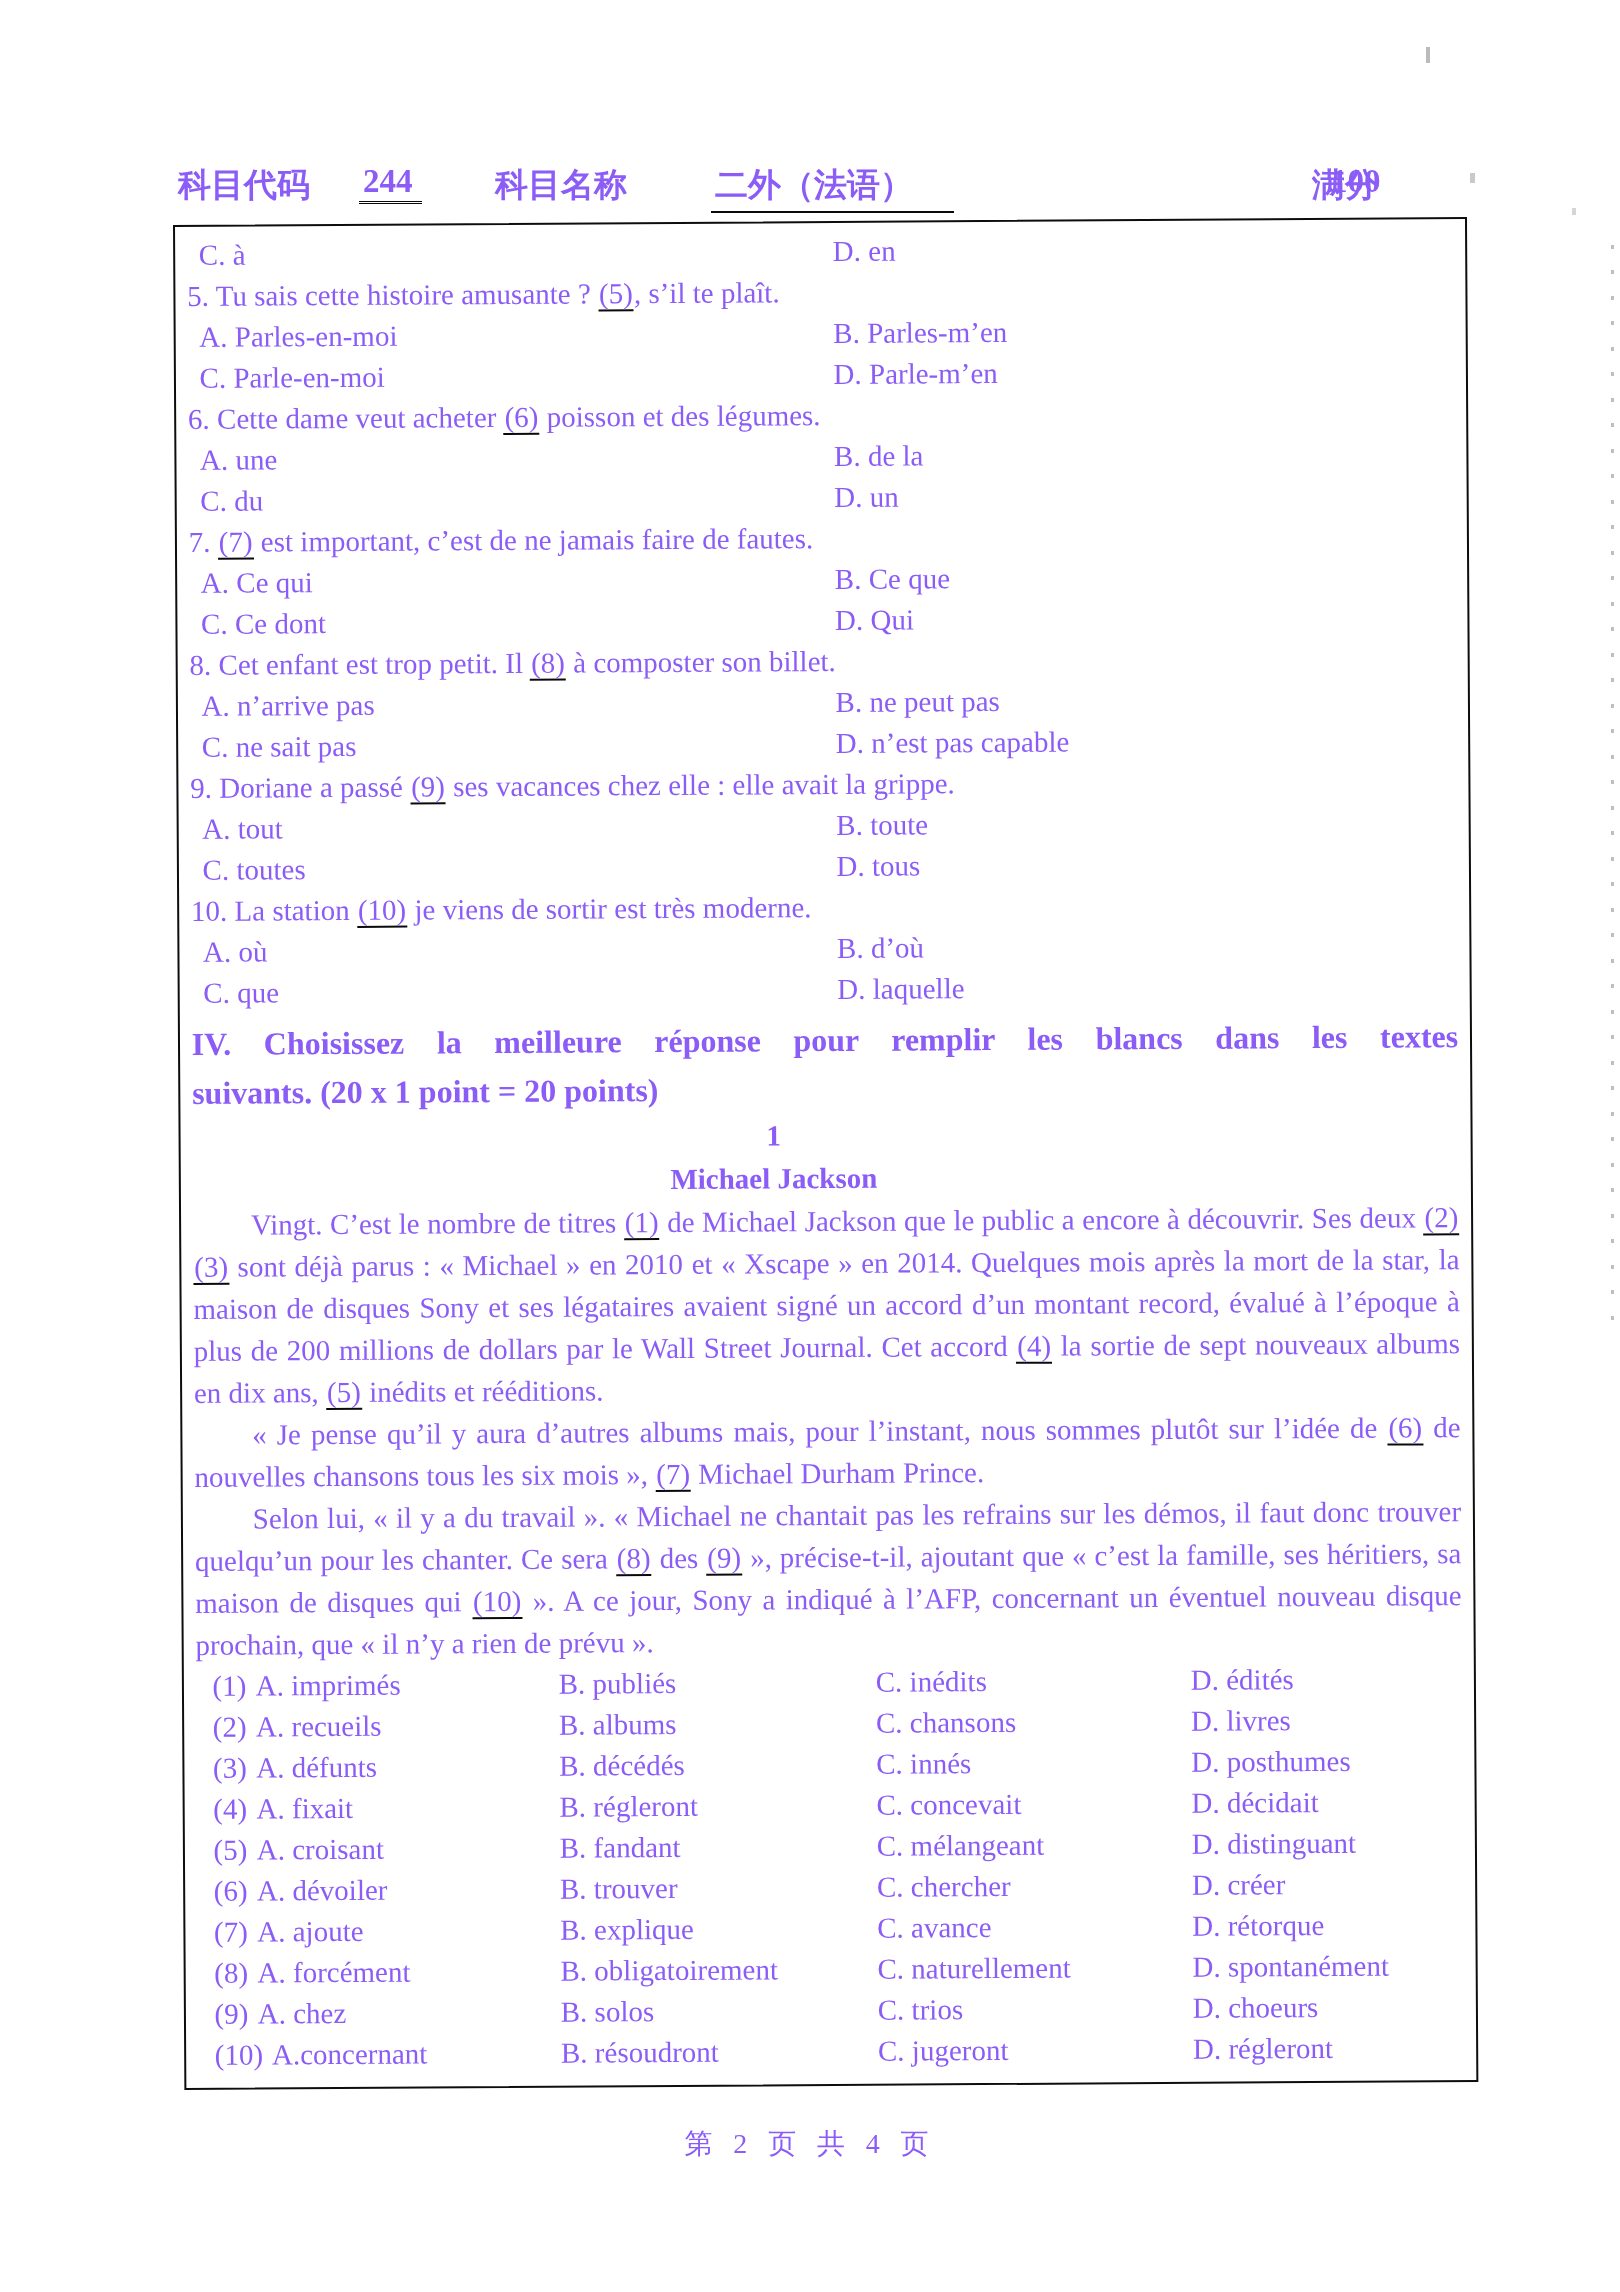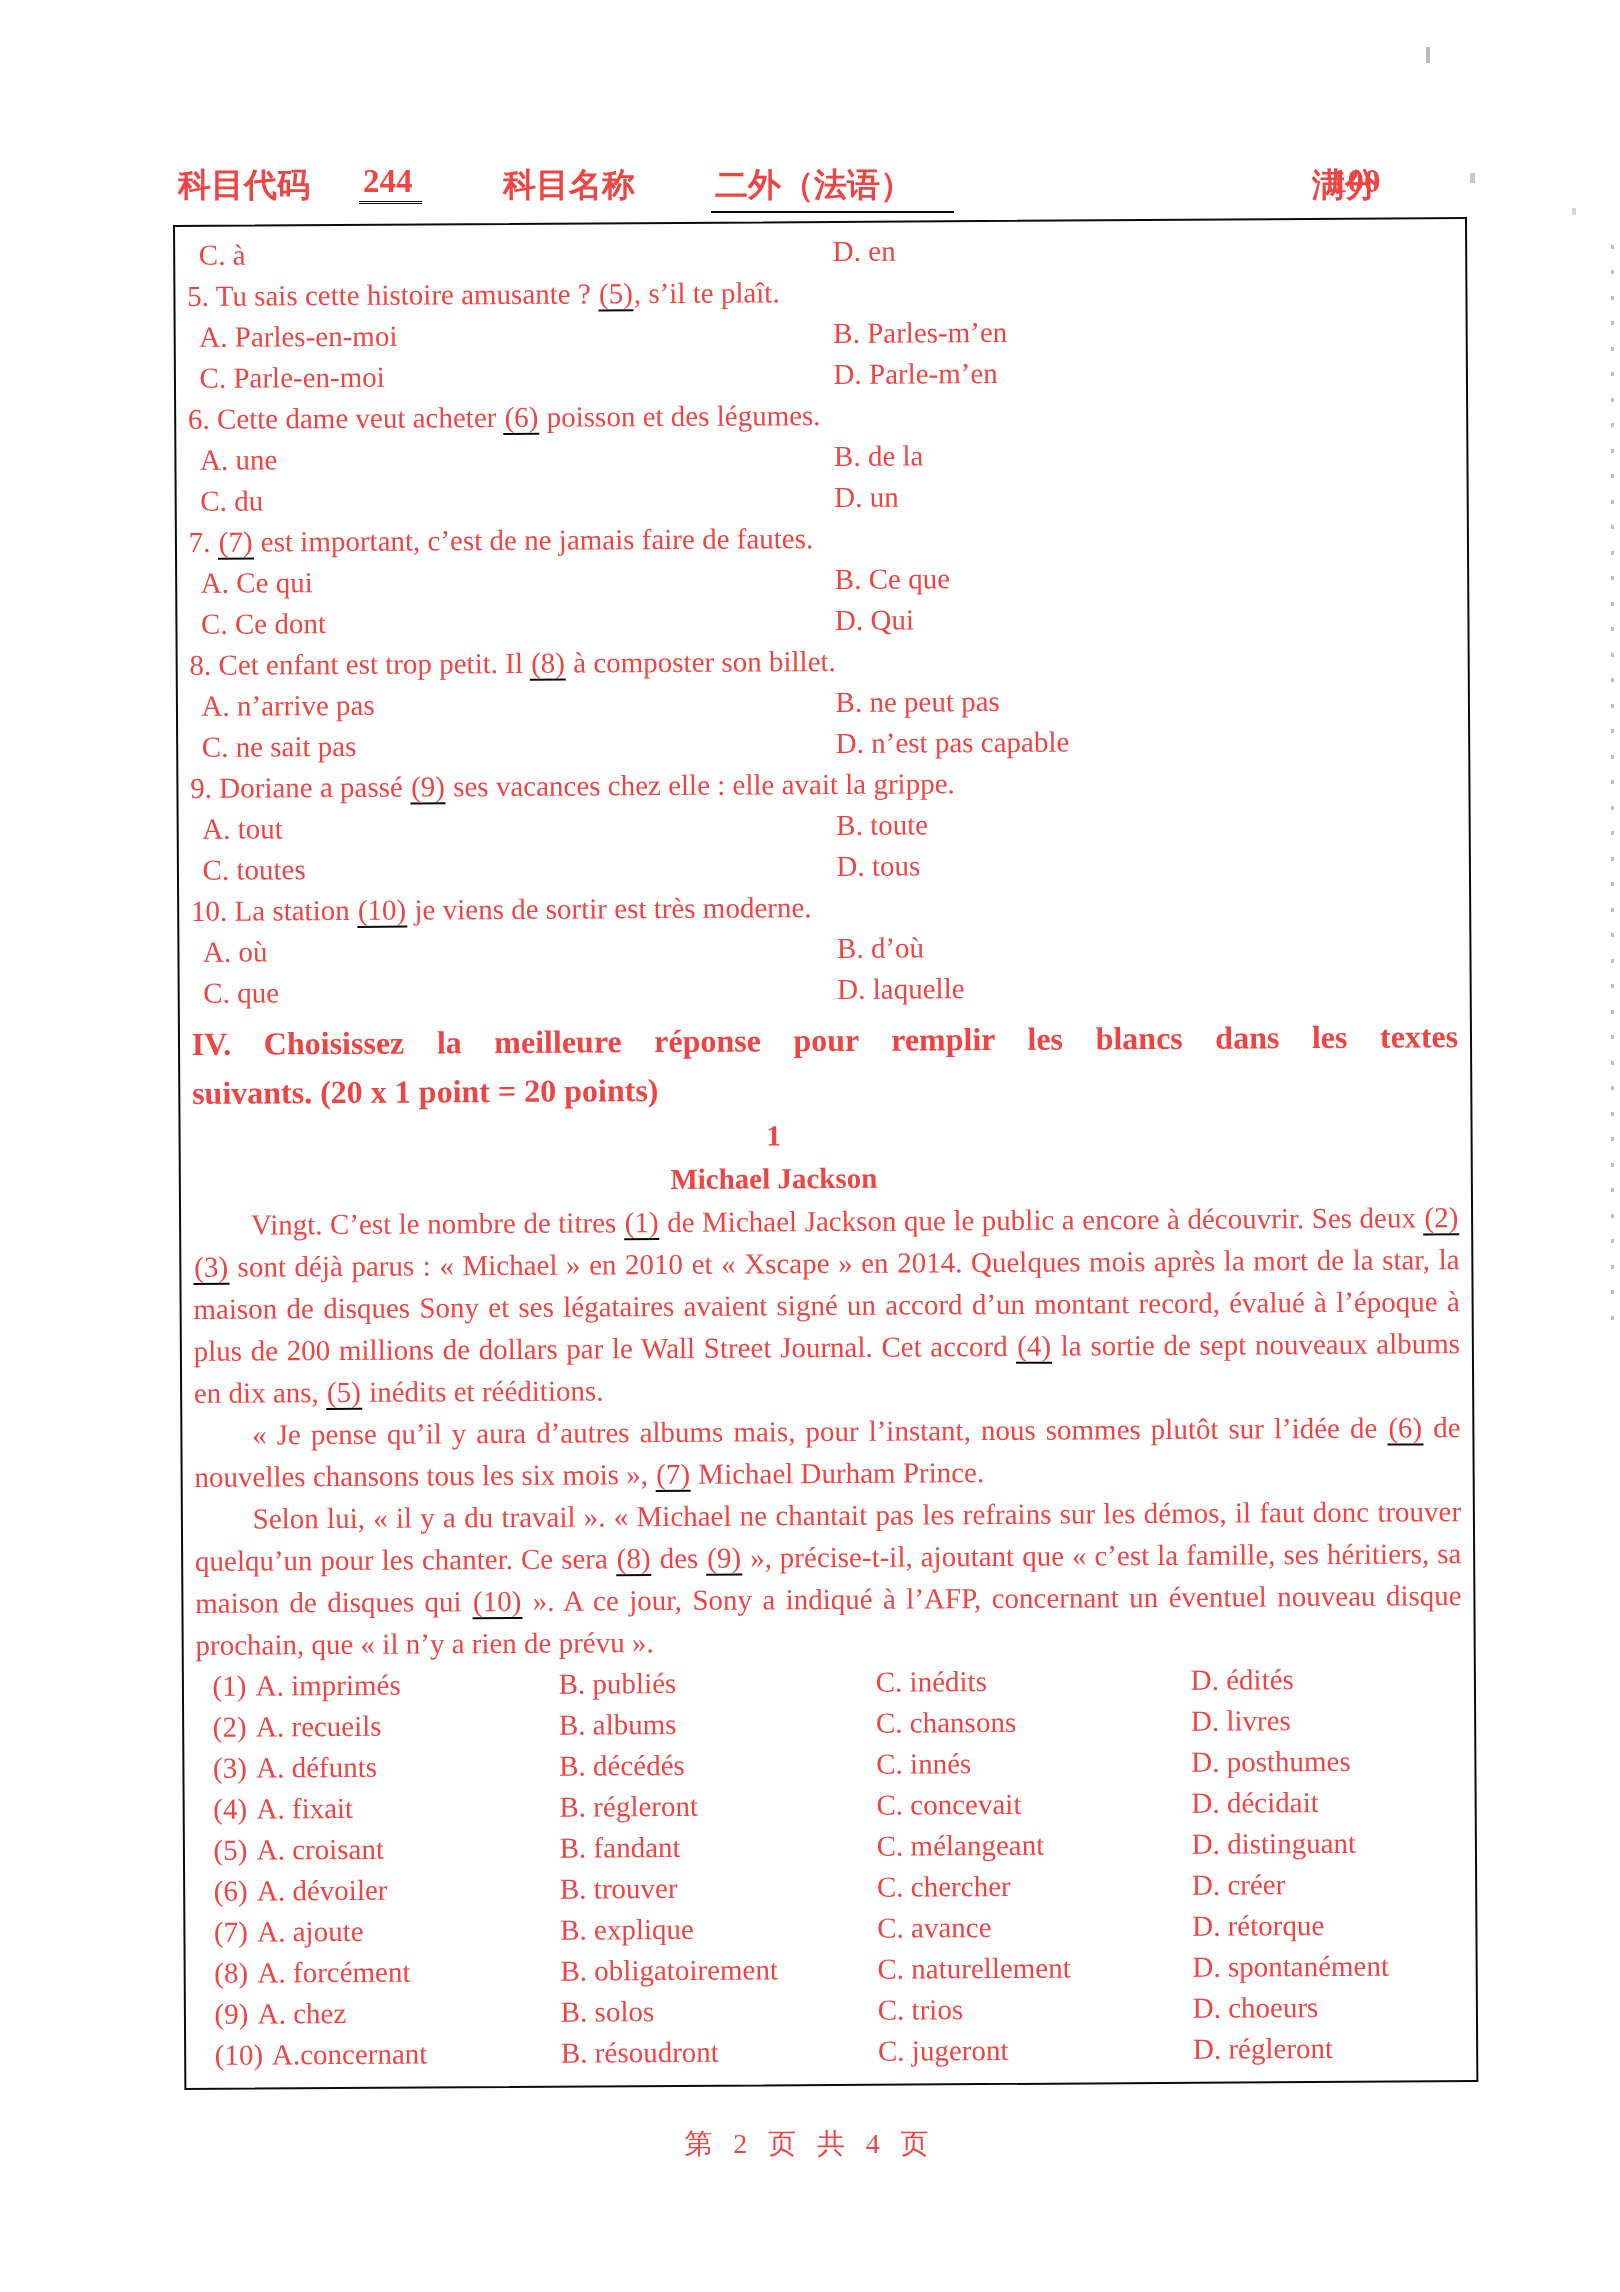--- a/index.html
+++ b/index.html
@@ -1,29 +1,29 @@
 <!DOCTYPE html>
 <html><head>
 <meta charset="utf-8">
 <style>
   html,body{margin:0;padding:0;background:#e8e8e8;}
   .page{
     position:relative;
     width:1620px;height:2293px;
     background:#ffffff;
     font-family:"Liberation Serif","DejaVu Serif",serif;
-    color:#ef4444;
+    color:#8b5cf6;
     overflow:hidden;
   }
   
   .header{position:absolute;top:163px;left:0;width:100%;height:59px;font-size:33px;font-weight:bold;}
   .header .h-item{position:absolute;white-space:nowrap;}
   .h-code-label{left:178px;}
   .h-code-value{left:359px;border-bottom:3.9px double #0a0a0a;padding:0 9.8px 1px 3.9px;}
-  .h-name-label{left:495px;margin-left:8px;}
+  .h-name-label{left:495px;}
   .h-name-value{left:679px;border-bottom:2px solid #0a0a0a;padding:0 41px 2.9px 3.9px;margin-left:32px;}
   .h-score-label{left:1312px;}
   .h-score-value{left:1331px;}
   
   .exam-box{
     position:absolute;left:173px;top:225px;
     width:1290px;height:1861px;
     border:2.9px solid #0d0d0d;
     transform:rotate(-0.35deg);
     transform-origin:left top;

